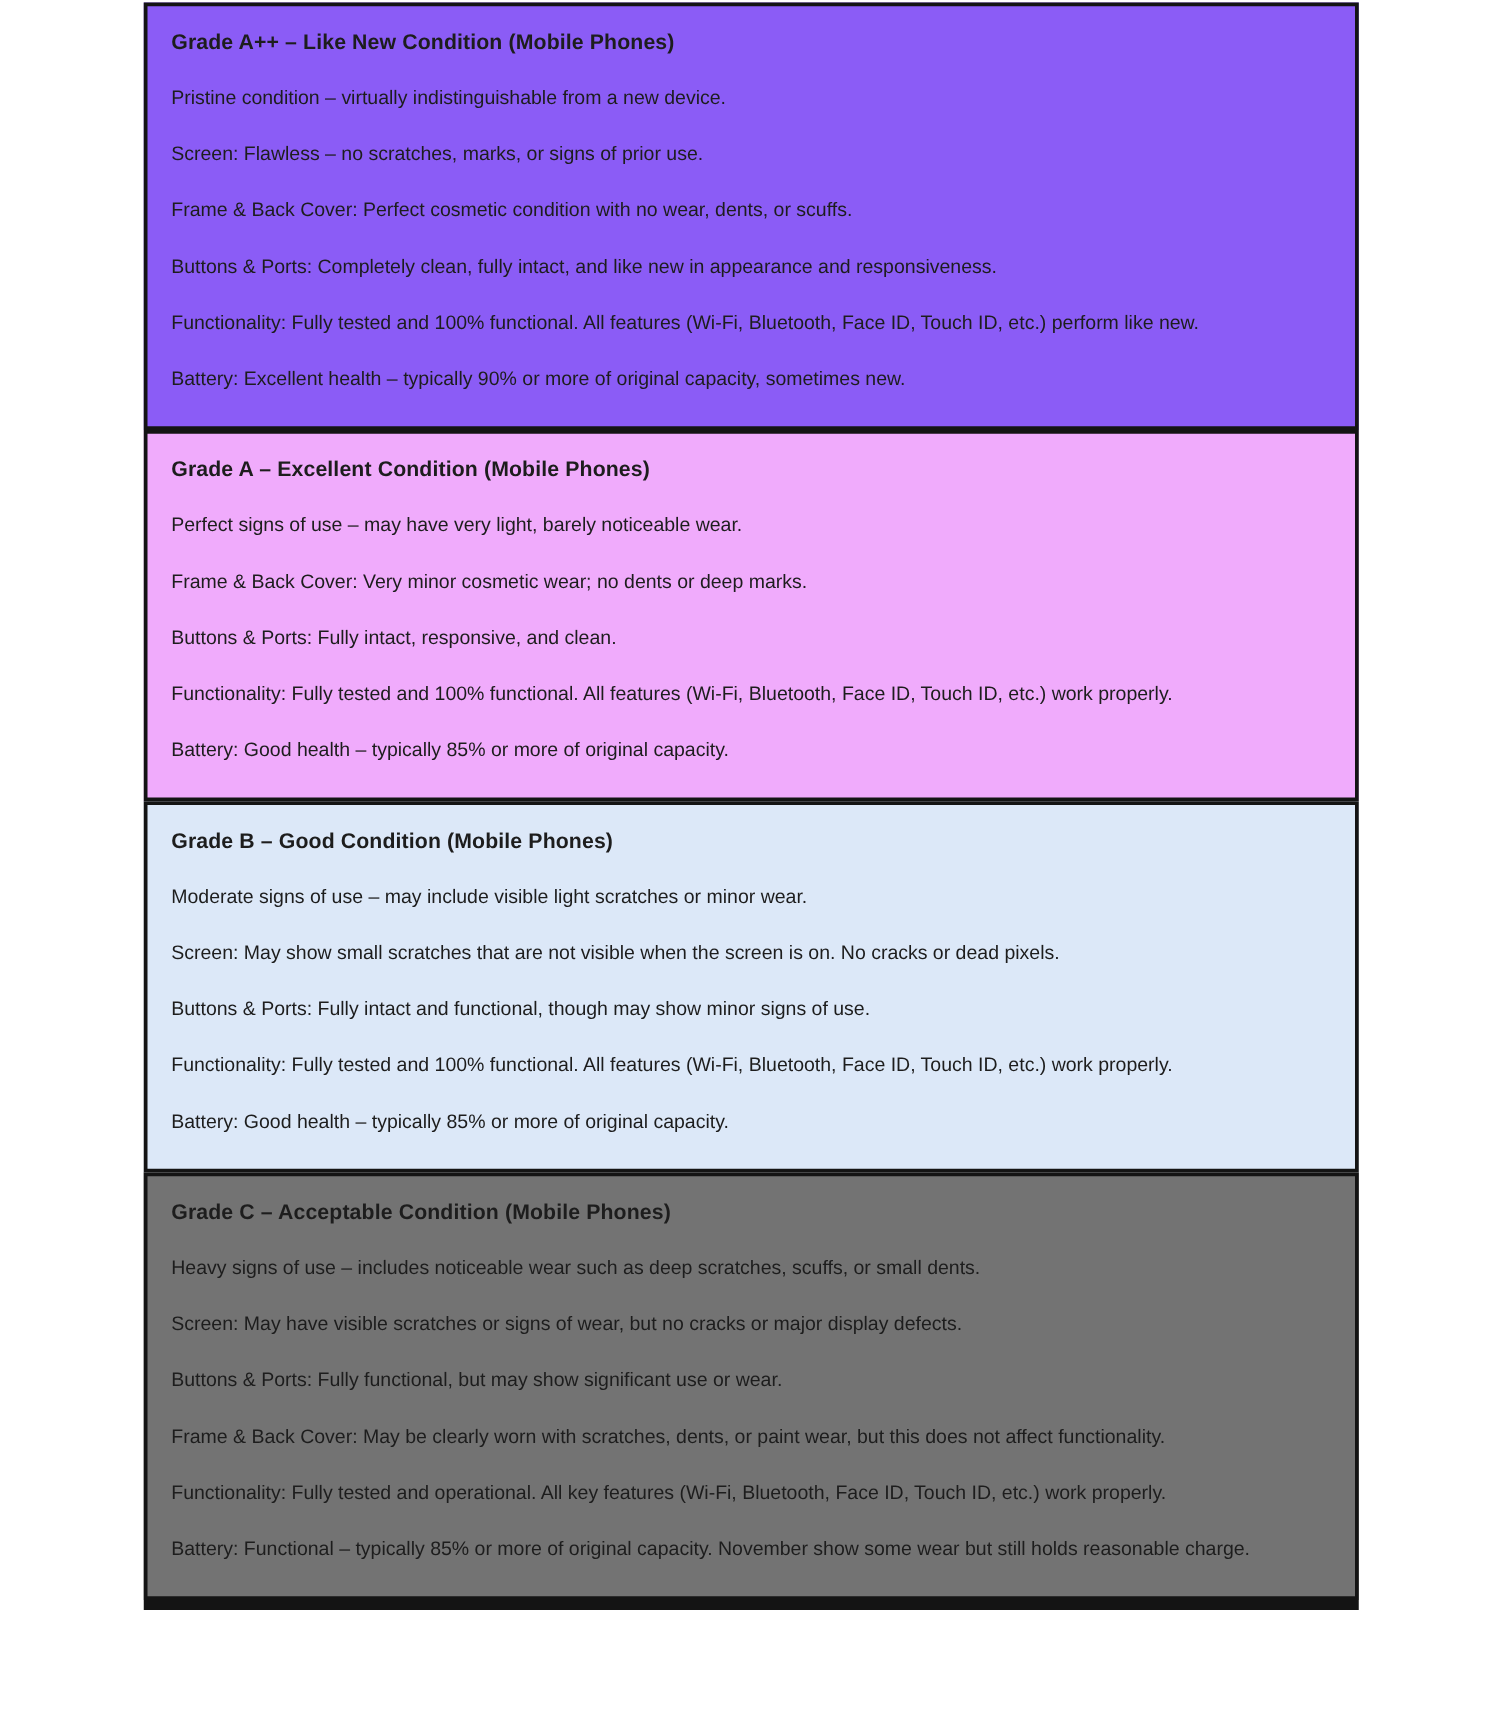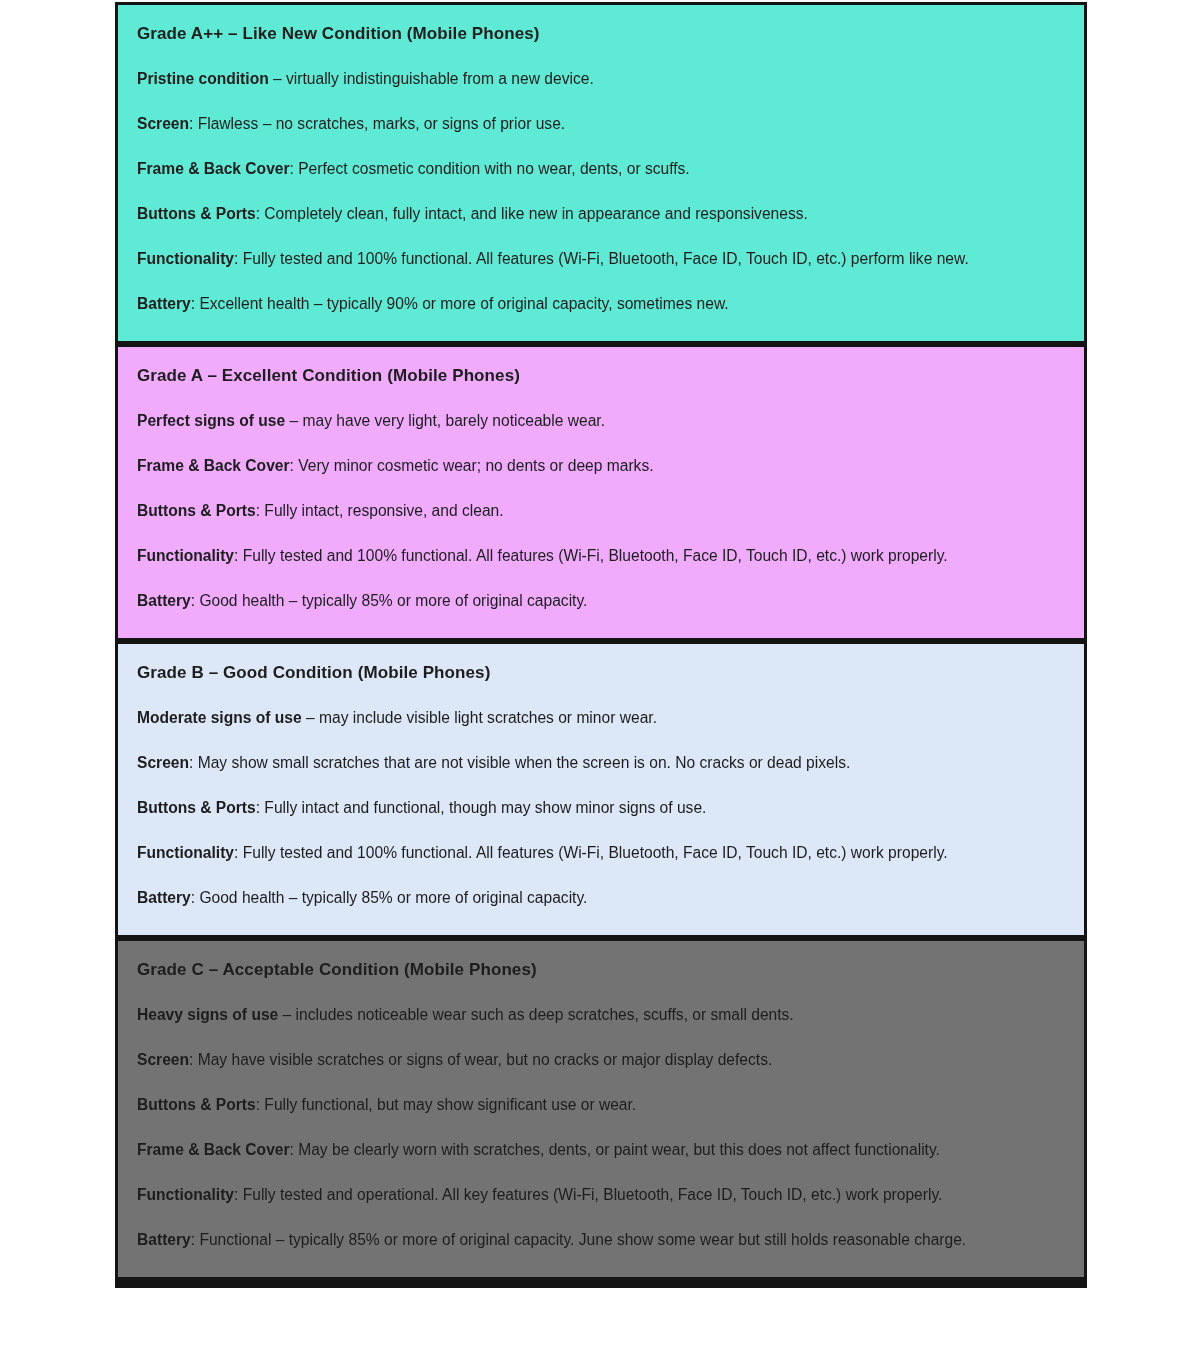--- a/index.html
+++ b/index.html
@@ -26,32 +26,32 @@
     font-weight: bold;
     line-height: 22px;
     margin: 6px 0 0 0;
     letter-spacing: 0.1px;
   }
   .card-line {
     font-size: 15.6px;
     line-height: 22px;
     margin: 23px 0 0 0;
   }
-  .card-line strong { font-weight: bold; }
+  .card-line strong { font-weight: normal; }
   .next-card-edge {
     height: 8px;
     background: #141414;
   }
 </style>
 </head>
 <body>
 
 <div class="doc">
 
-  <section class="card" style="background: #5eead4;">
+  <section class="card" style="background: #8b5cf6;">
     <h2 class="card-title">Grade A++ – Like New Condition (Mobile Phones)</h2>
     <p class="card-line"><strong>Pristine condition</strong><span> – virtually indistinguishable from a new device.</span></p>
     <p class="card-line"><strong>Screen</strong><span>: Flawless – no scratches, marks, or signs of prior use.</span></p>
     <p class="card-line"><strong>Frame &amp; Back Cover</strong><span>: Perfect cosmetic condition with no wear, dents, or scuffs.</span></p>
     <p class="card-line"><strong>Buttons &amp; Ports</strong><span>: Completely clean, fully intact, and like new in appearance and responsiveness.</span></p>
     <p class="card-line"><strong>Functionality</strong><span>: Fully tested and 100% functional. All features (Wi-Fi, Bluetooth, Face ID, Touch ID, etc.) perform like new.</span></p>
     <p class="card-line"><strong>Battery</strong><span>: Excellent health – typically 90% or more of original capacity, sometimes new.</span></p>
   </section>
 
   <section class="card" style="background: #f0abfc;">
@@ -72,18 +72,18 @@
     <p class="card-line"><strong>Battery</strong><span>: Good health – typically 85% or more of original capacity.</span></p>
   </section>
 
   <section class="card" style="background: #737373;">
     <h2 class="card-title">Grade C – Acceptable Condition (Mobile Phones)</h2>
     <p class="card-line"><strong>Heavy signs of use</strong><span> – includes noticeable wear such as deep scratches, scuffs, or small dents.</span></p>
     <p class="card-line"><strong>Screen</strong><span>: May have visible scratches or signs of wear, but no cracks or major display defects.</span></p>
     <p class="card-line"><strong>Buttons &amp; Ports</strong><span>: Fully functional, but may show significant use or wear.</span></p>
     <p class="card-line"><strong>Frame &amp; Back Cover</strong><span>: May be clearly worn with scratches, dents, or paint wear, but this does not affect functionality.</span></p>
     <p class="card-line"><strong>Functionality</strong><span>: Fully tested and operational. All key features (Wi-Fi, Bluetooth, Face ID, Touch ID, etc.) work properly.</span></p>
-    <p class="card-line"><strong>Battery</strong><span>: Functional – typically 85% or more of original capacity. June show some wear but still holds reasonable charge.</span></p>
+    <p class="card-line"><strong>Battery</strong><span>: Functional – typically 85% or more of original capacity. November show some wear but still holds reasonable charge.</span></p>
   </section>
 
   <div class="next-card-edge"></div>
 
 </div>
 
 </body></html>

